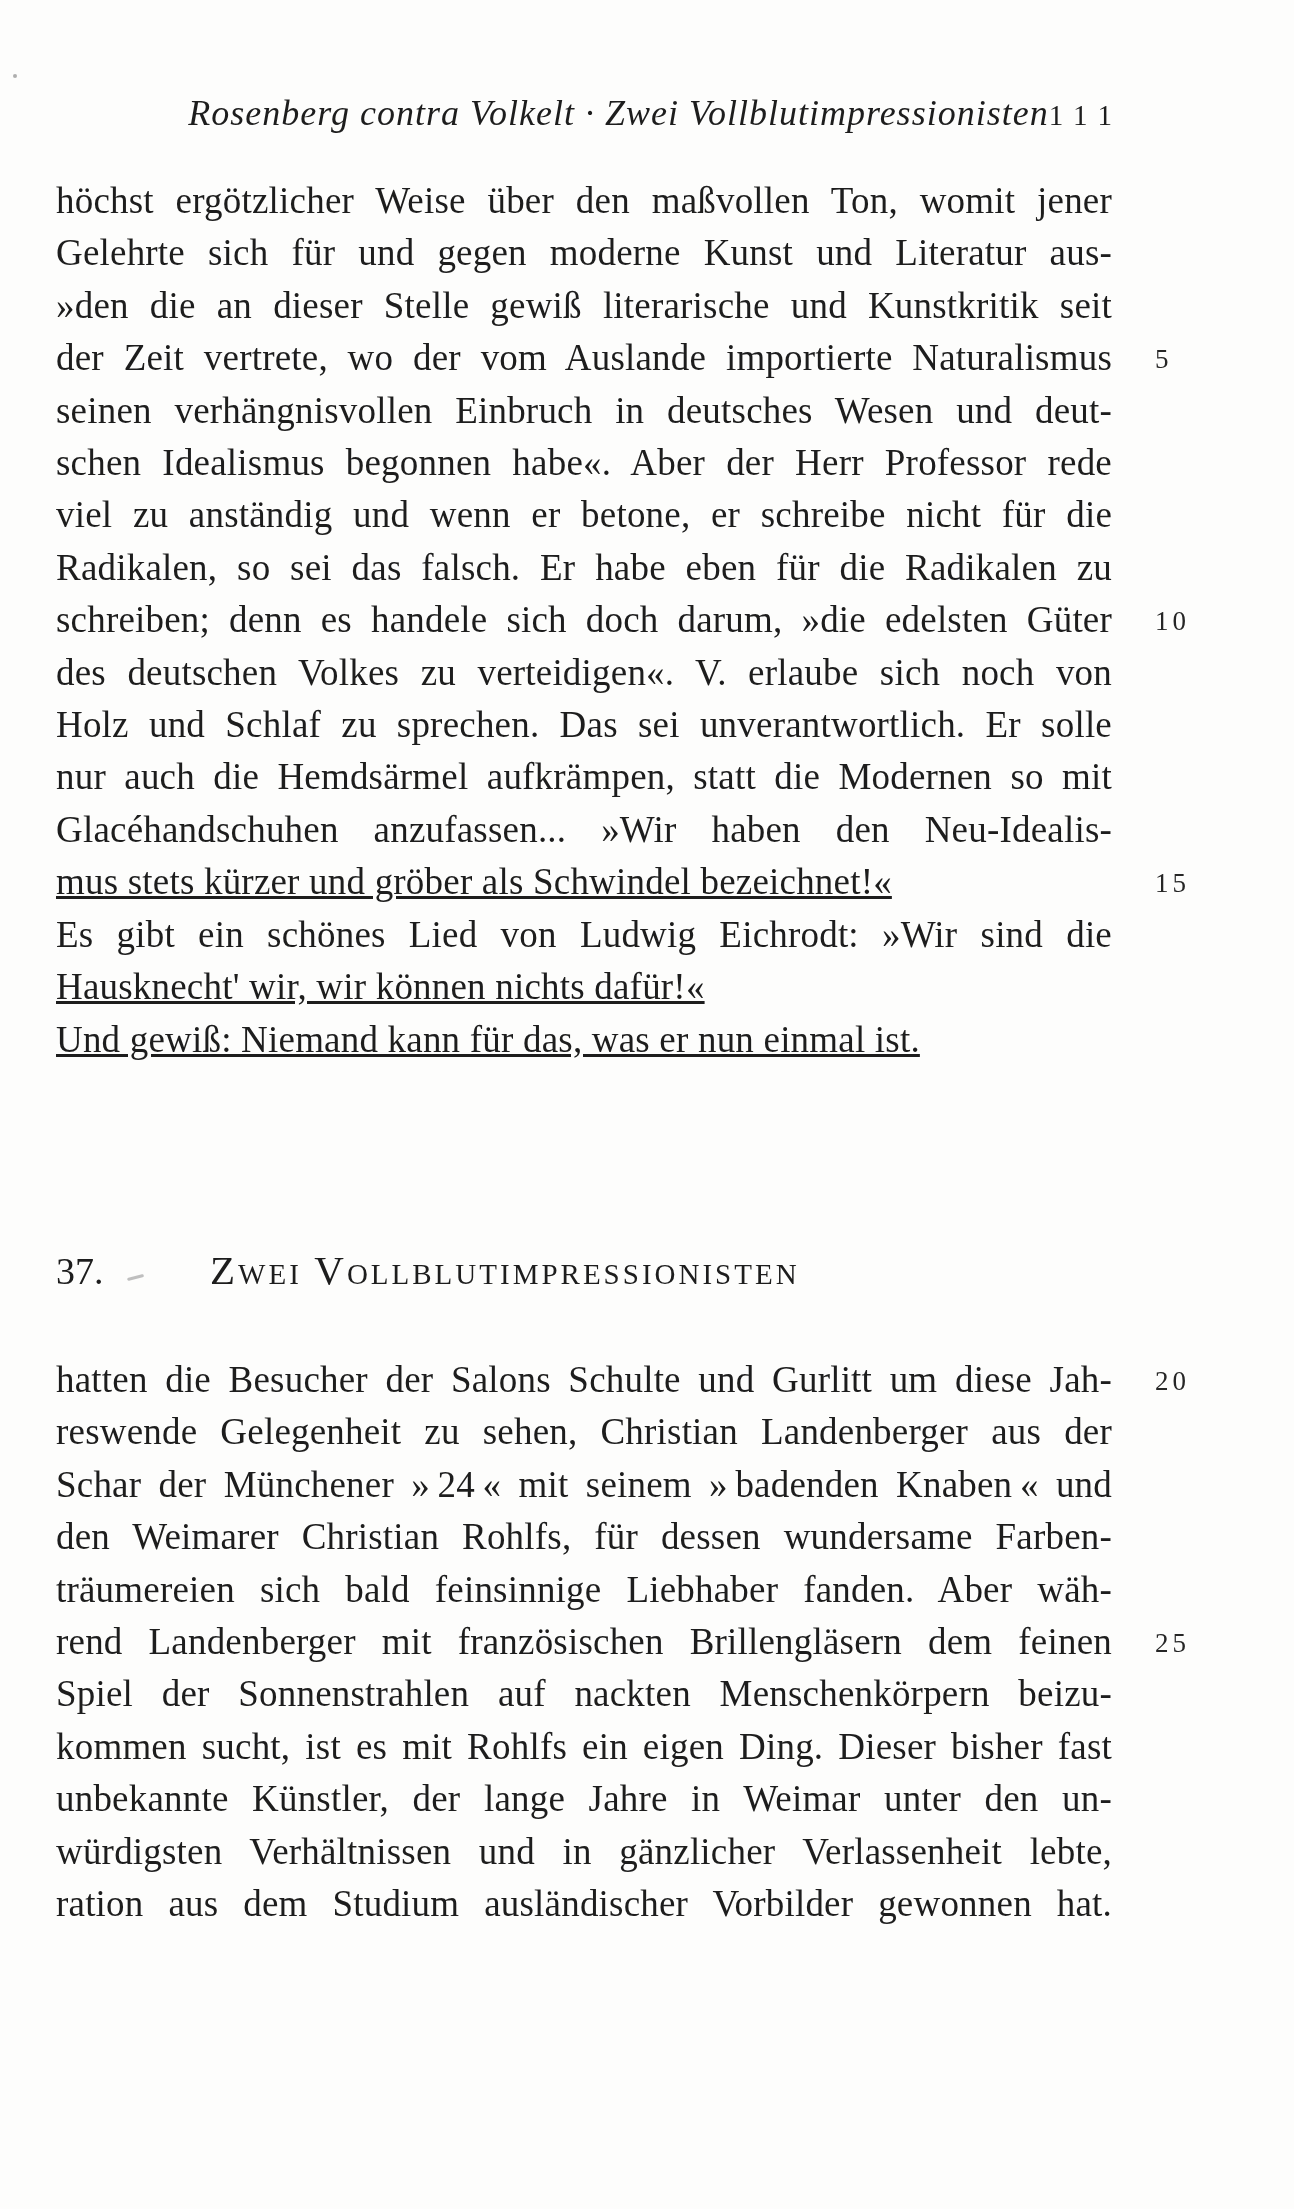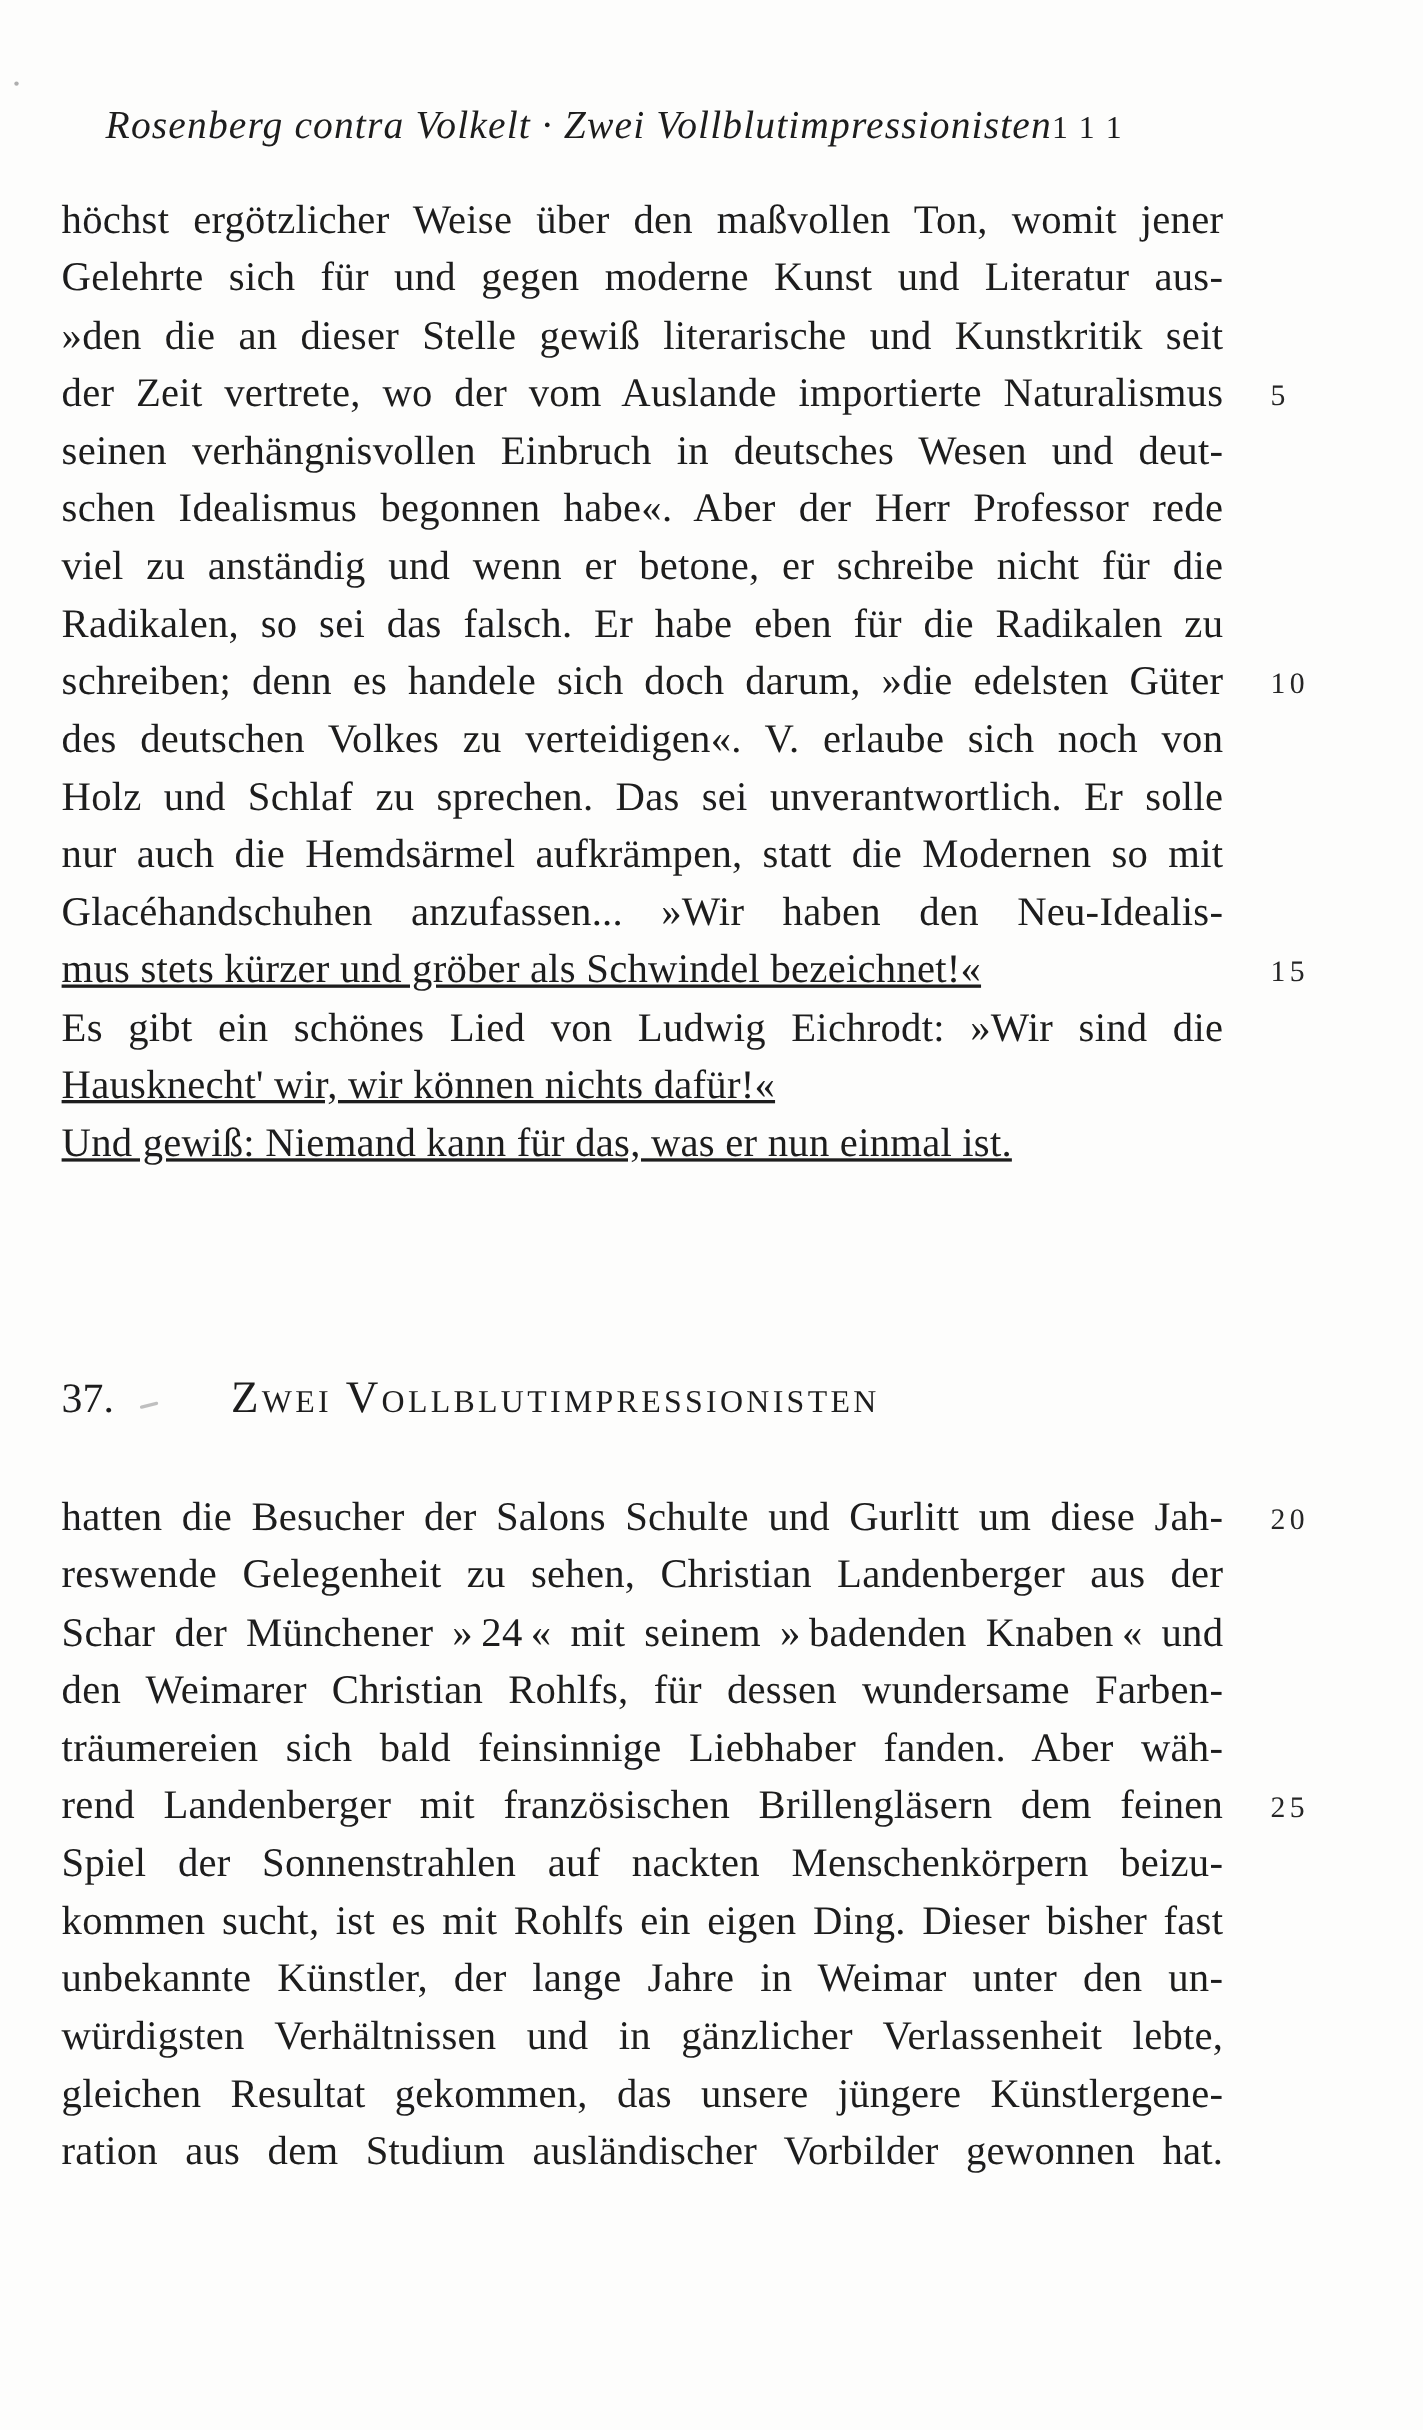--- a/index.html
+++ b/index.html
@@ -13,24 +13,23 @@
     color: #1d1d1d;
   }
 
   
   .running-header {
     position: absolute;
     left: 56px;
     top: 92px;
     width: 1056px;
     display: flex;
-    justify-content: flex-start;
+    justify-content: flex-end;
     align-items: baseline;
     line-height: 42px;
-    margin-left: 40px;
   }
   .rh-title {
     font-style: italic;
     font-size: 36px;
     letter-spacing: 1px;
     white-space: nowrap;
   }
   .rh-page {
     font-size: 29px;
     letter-spacing: 11px;
@@ -148,17 +147,16 @@
     <div class="line"><span>hatten die Besucher der Salons Schulte und Gurlitt um diese Jah-</span><span class="mnum">20</span></div>
     <div class="line"><span>reswende Gelegenheit zu sehen, Christian Landenberger aus der</span></div>
     <div class="line"><span>Schar der Münchener » 24 « mit seinem » badenden Knaben « und</span></div>
     <div class="line"><span>den Weimarer Christian Rohlfs, für dessen wundersame Farben-</span></div>
     <div class="line"><span>träumereien sich bald feinsinnige Liebhaber fanden. Aber wäh-</span></div>
     <div class="line"><span>rend Landenberger mit französischen Brillengläsern dem feinen</span><span class="mnum">25</span></div>
     <div class="line"><span>Spiel der Sonnenstrahlen auf nackten Menschenkörpern beizu-</span></div>
     <div class="line"><span>kommen sucht, ist es mit Rohlfs ein eigen Ding. Dieser bisher fast</span></div>
     <div class="line"><span>unbekannte Künstler, der lange Jahre in Weimar unter den un-</span></div>
     <div class="line"><span>würdigsten Verhältnissen und in gänzlicher Verlassenheit lebte,</span></div>
-    <div class="line"><span>gleichen Resultat gekommen, das unsere jüngere Künstlergene-</span></div>
     <div class="line"><span>ration aus dem Studium ausländischer Vorbilder gewonnen hat.</span></div>
   </div>
 
 </div>
 
 </body></html>

